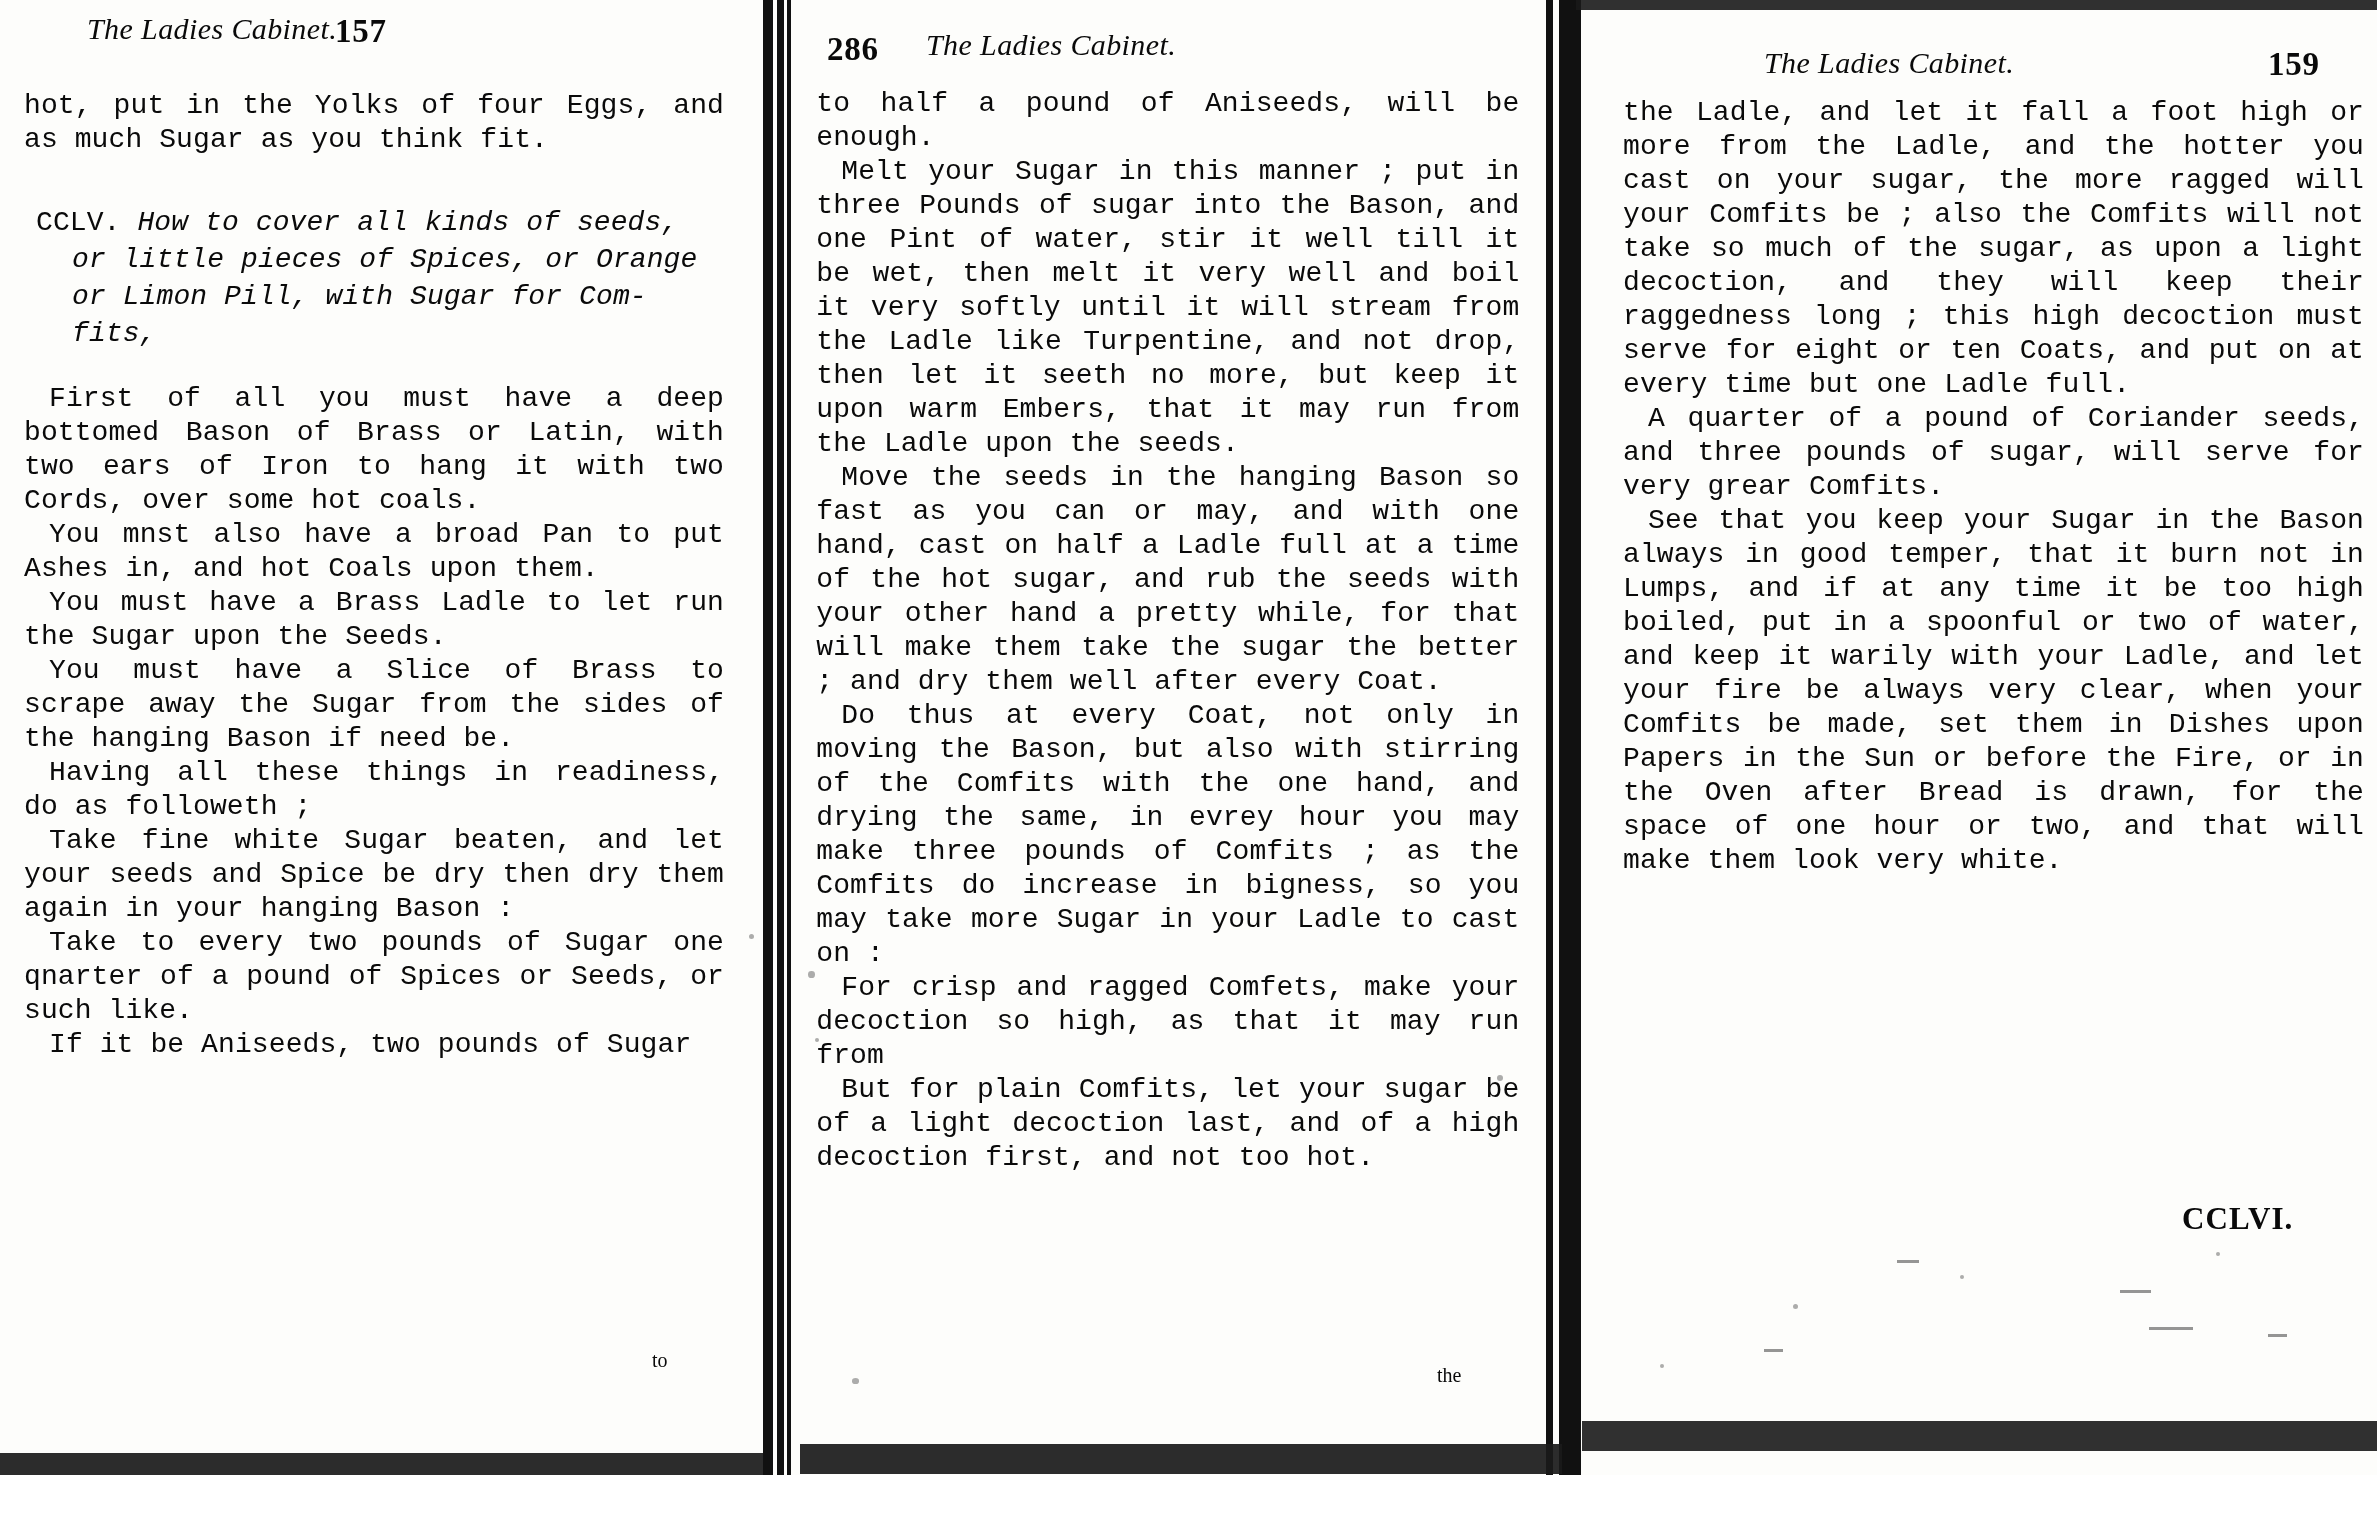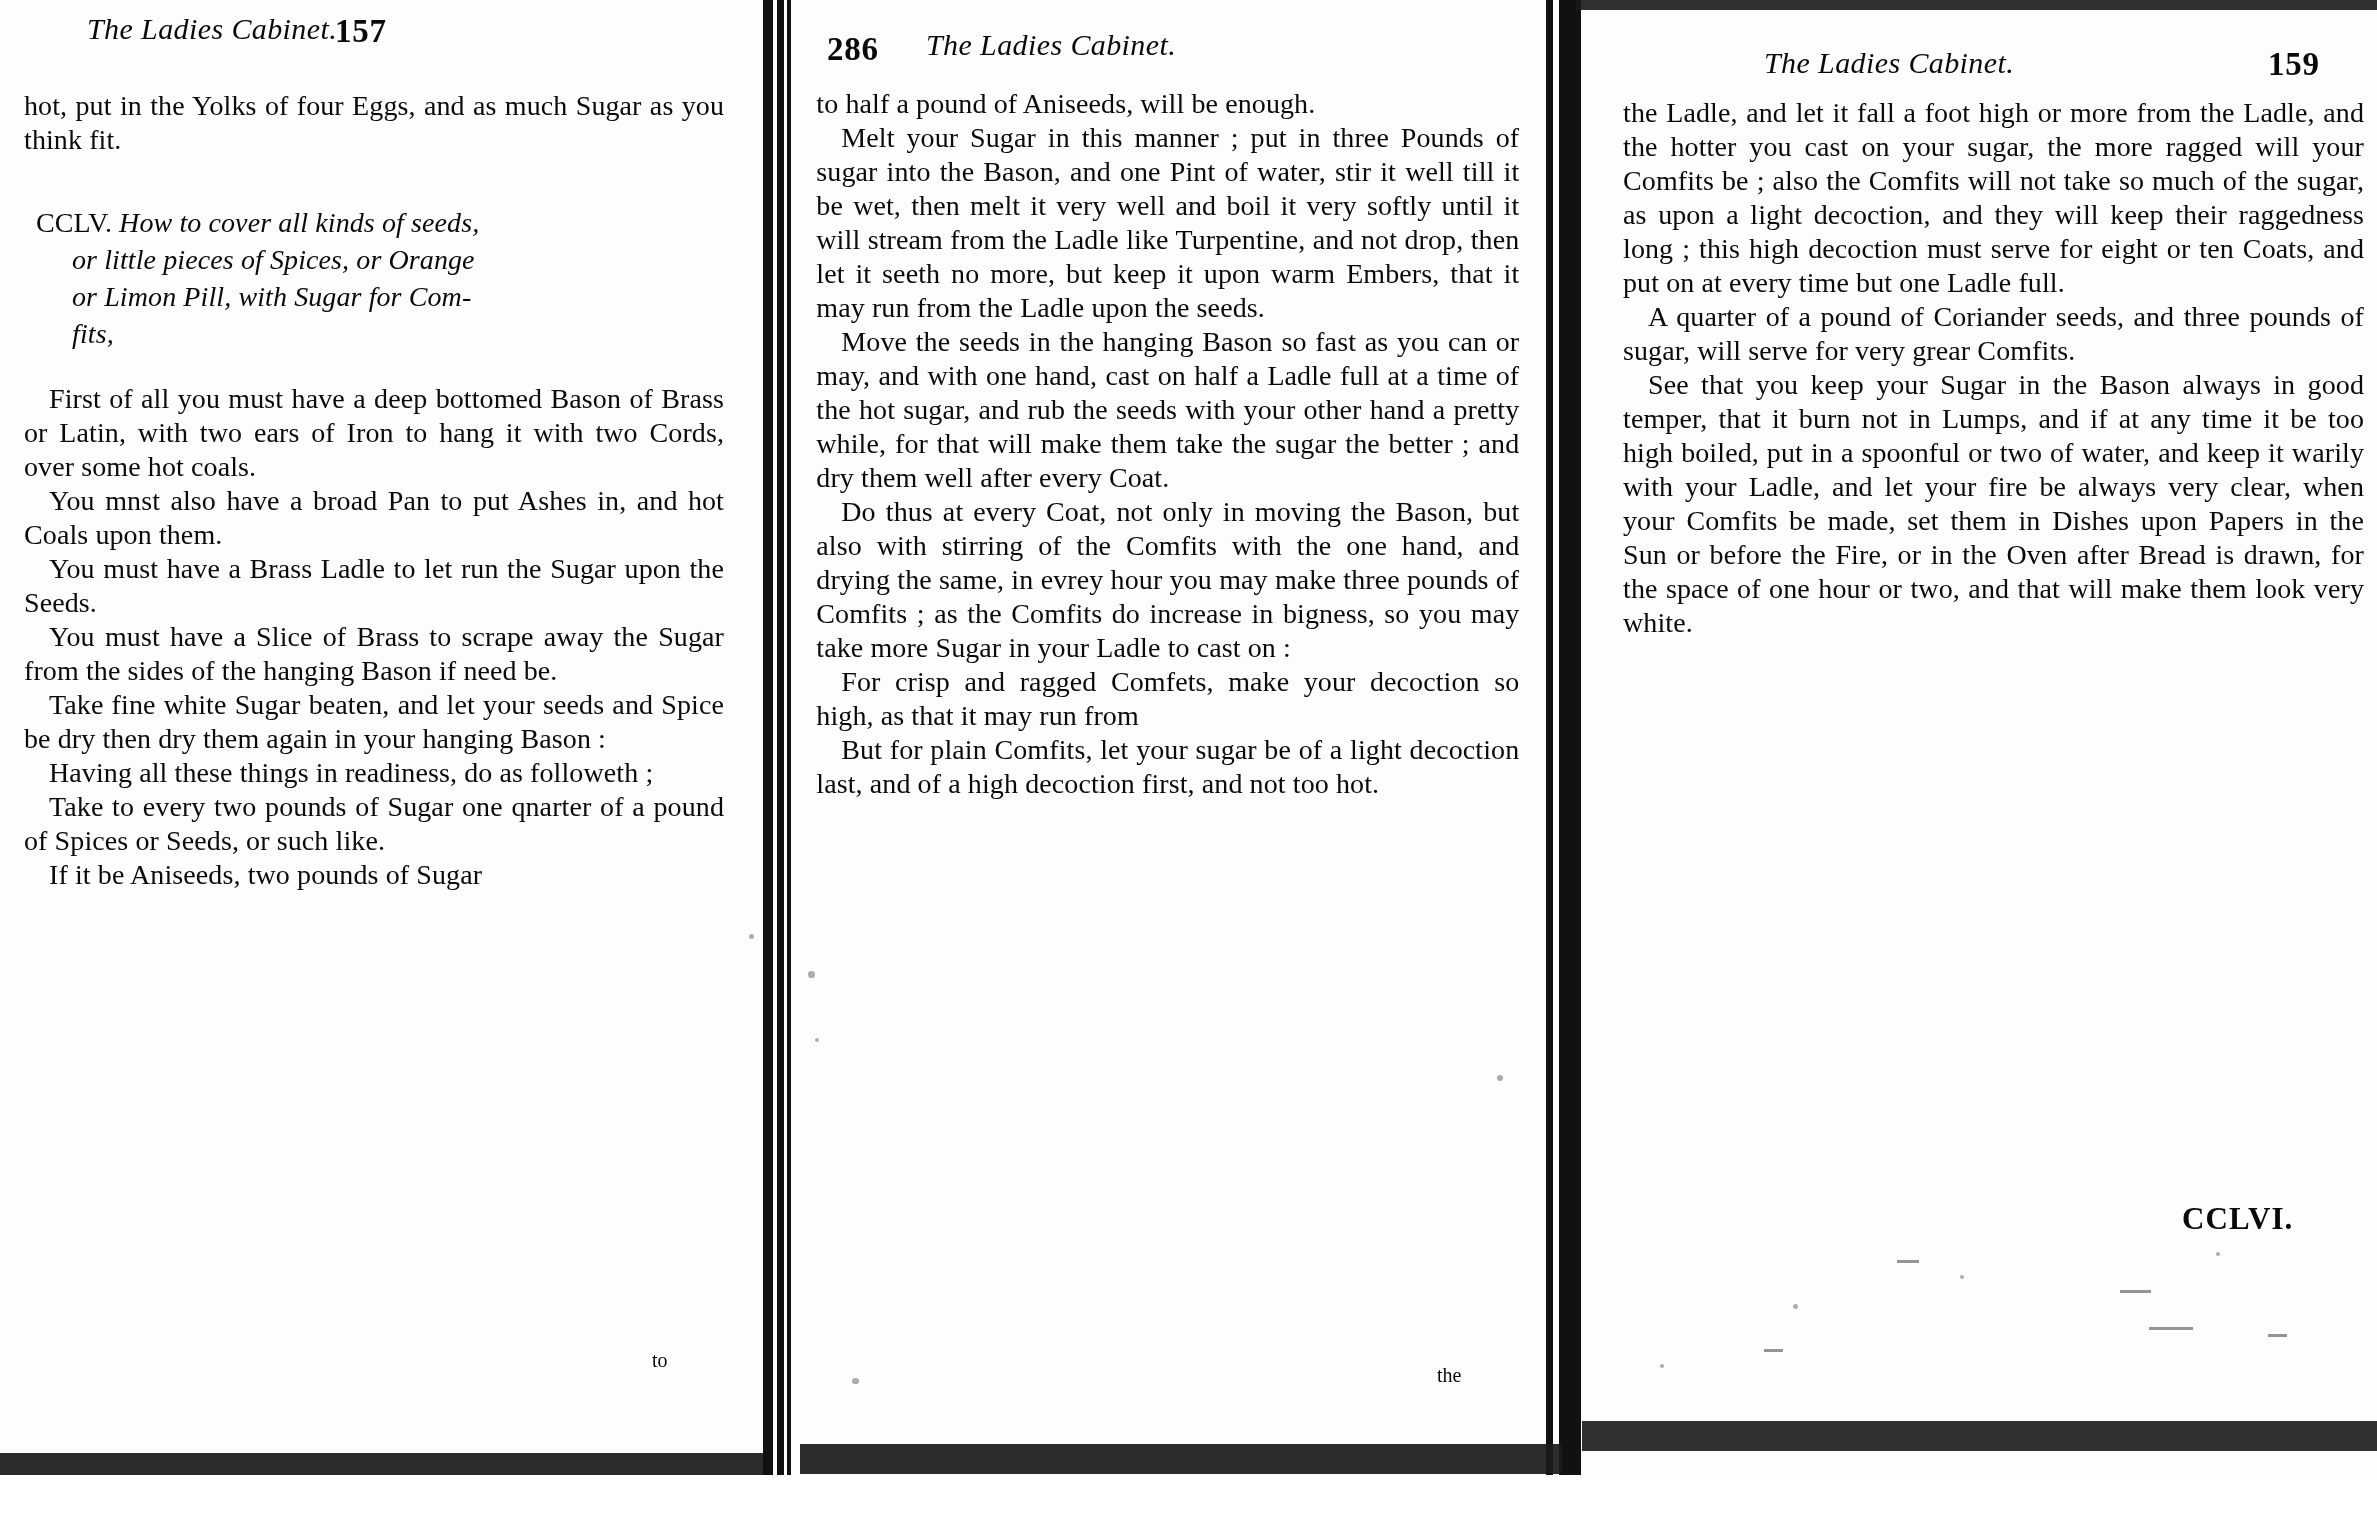--- a/index.html
+++ b/index.html
@@ -104,20 +104,21 @@
     letter-spacing: 0.7px;
   }
 
   .col-body {
     position: absolute;
     font-size: 28px;
     line-height: 34px;
     text-align: justify;
     text-justify: inter-word;
     letter-spacing: 0.1px;
+    font-family: Liberation Mono, monospace;
   }
   .col-body p {
     margin: 0 0 0 0;
     text-indent: 25px;
   }
   .col-body p.noindent { text-indent: 0; }
   .col-body p.gap { margin-top: 30px; }
 
   .heading {
     font-style: italic;
@@ -176,22 +177,22 @@
         <span>How to cover all kinds of seeds,</span>
         <span class="cont">or little pieces of Spices, or Orange</span>
         <span class="cont">or Limon Pill, with Sugar for Com-</span>
         <span class="cont">fits,</span>
       </div>
 
       <p class="gap">First of all you must have a deep bottomed Bason of Brass or Latin, with two ears of Iron to hang it with two Cords, over some hot coals.</p>
       <p>You mnst also have a broad Pan to put Ashes in, and hot Coals upon them.</p>
       <p>You must have a Brass Ladle to let run the Sugar upon the Seeds.</p>
       <p>You must have a Slice of Brass to scrape away the Sugar from the sides of the hanging Bason if need be.</p>
+      <p>Having all these things in readiness, do as followeth ;</p>
       <p>Take fine white Sugar beaten, and let your seeds and Spice be dry then dry them again in your hanging Bason :</p>
-      <p>Having all these things in readiness, do as followeth ;</p>
       <p>Take to every two pounds of Sugar one qnarter of a pound of Spices or Seeds, or such like.</p>
       <p>If it be Aniseeds, two pounds of Sugar</p>
     </div>
 
     <div class="catchword" style="left:652px; top:1349px;">to</div>
   </div>
 
   <div class="gutter gutter-a"></div>
   <div class="gutter gutter-a2"></div>
   <div class="gutter gutter-a3"></div>

